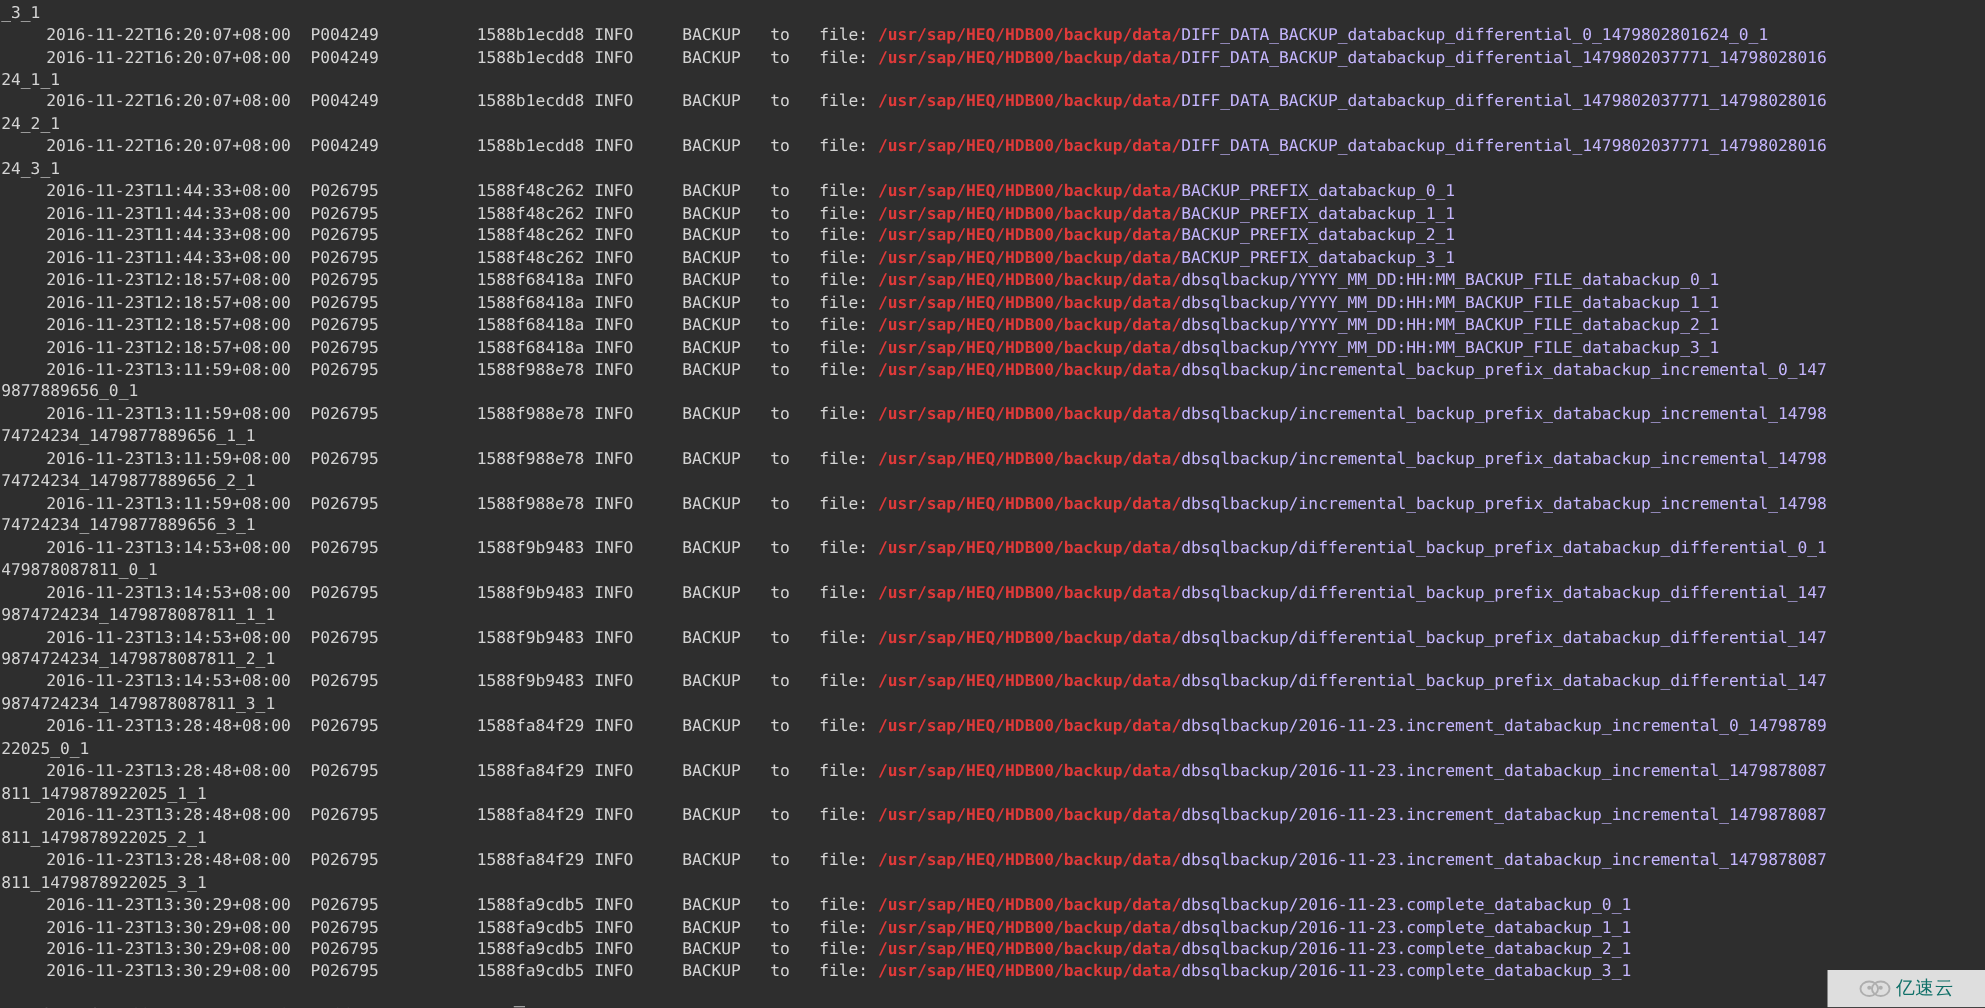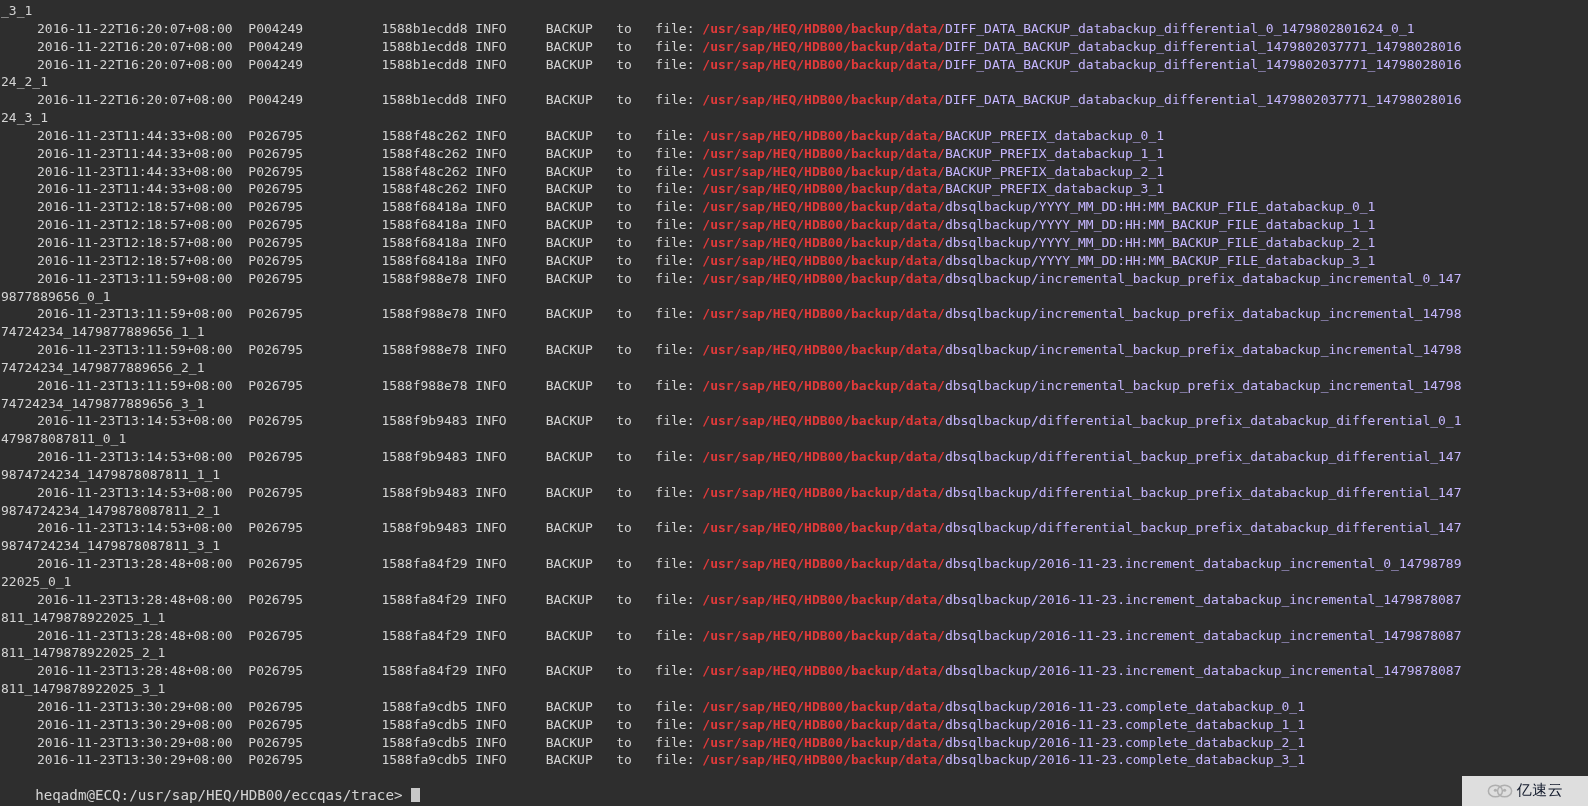--- a/index.html
+++ b/index.html
@@ -71,32 +71,33 @@
   }
   #watermark .wm-logo {
     display: inline-block;
     width: 26px;
     height: 18px;
     color: #b9b9b9;
   }
   #watermark .wm-text {
     font-family: "DejaVu Sans", "Liberation Sans", sans-serif;
     font-size: 15px;
-    color: #0f172a;
+    color: #0f766e;
     letter-spacing: 0.5px;
   }
 </style>
 </head>
 <body>
 
 <div id="terminal">
   <div id="log-output">
       <div class="tline"><span class="seg-cont">_3_1</span></div>
       <div class="tline"><span class="seg-ts">2016-11-22T16:20:07+08:00  </span><span class="seg-pid">P004249          </span><span class="seg-thread">1588b1ecdd8 </span><span class="seg-msg">INFO     </span><span class="seg-msg">BACKUP   </span><span class="seg-msg">to   file: </span><span class="seg-dir">/usr/sap/HEQ/HDB00/backup/data/</span><span class="seg-file">DIFF_DATA_BACKUP_databackup_differential_0_1479802801624_0_1</span></div>
       <div class="tline"><span class="seg-ts">2016-11-22T16:20:07+08:00  </span><span class="seg-pid">P004249          </span><span class="seg-thread">1588b1ecdd8 </span><span class="seg-msg">INFO     </span><span class="seg-msg">BACKUP   </span><span class="seg-msg">to   file: </span><span class="seg-dir">/usr/sap/HEQ/HDB00/backup/data/</span><span class="seg-file">DIFF_DATA_BACKUP_databackup_differential_1479802037771_14798028016</span></div>
+      <div class="tline"><span class="seg-cont">24_1_1</span></div>
       <div class="tline"><span class="seg-ts">2016-11-22T16:20:07+08:00  </span><span class="seg-pid">P004249          </span><span class="seg-thread">1588b1ecdd8 </span><span class="seg-msg">INFO     </span><span class="seg-msg">BACKUP   </span><span class="seg-msg">to   file: </span><span class="seg-dir">/usr/sap/HEQ/HDB00/backup/data/</span><span class="seg-file">DIFF_DATA_BACKUP_databackup_differential_1479802037771_14798028016</span></div>
       <div class="tline"><span class="seg-cont">24_2_1</span></div>
       <div class="tline"><span class="seg-ts">2016-11-22T16:20:07+08:00  </span><span class="seg-pid">P004249          </span><span class="seg-thread">1588b1ecdd8 </span><span class="seg-msg">INFO     </span><span class="seg-msg">BACKUP   </span><span class="seg-msg">to   file: </span><span class="seg-dir">/usr/sap/HEQ/HDB00/backup/data/</span><span class="seg-file">DIFF_DATA_BACKUP_databackup_differential_1479802037771_14798028016</span></div>
       <div class="tline"><span class="seg-cont">24_3_1</span></div>
       <div class="tline"><span class="seg-ts">2016-11-23T11:44:33+08:00  </span><span class="seg-pid">P026795          </span><span class="seg-thread">1588f48c262 </span><span class="seg-msg">INFO     </span><span class="seg-msg">BACKUP   </span><span class="seg-msg">to   file: </span><span class="seg-dir">/usr/sap/HEQ/HDB00/backup/data/</span><span class="seg-file">BACKUP_PREFIX_databackup_0_1</span></div>
       <div class="tline"><span class="seg-ts">2016-11-23T11:44:33+08:00  </span><span class="seg-pid">P026795          </span><span class="seg-thread">1588f48c262 </span><span class="seg-msg">INFO     </span><span class="seg-msg">BACKUP   </span><span class="seg-msg">to   file: </span><span class="seg-dir">/usr/sap/HEQ/HDB00/backup/data/</span><span class="seg-file">BACKUP_PREFIX_databackup_1_1</span></div>
       <div class="tline"><span class="seg-ts">2016-11-23T11:44:33+08:00  </span><span class="seg-pid">P026795          </span><span class="seg-thread">1588f48c262 </span><span class="seg-msg">INFO     </span><span class="seg-msg">BACKUP   </span><span class="seg-msg">to   file: </span><span class="seg-dir">/usr/sap/HEQ/HDB00/backup/data/</span><span class="seg-file">BACKUP_PREFIX_databackup_2_1</span></div>
       <div class="tline"><span class="seg-ts">2016-11-23T11:44:33+08:00  </span><span class="seg-pid">P026795          </span><span class="seg-thread">1588f48c262 </span><span class="seg-msg">INFO     </span><span class="seg-msg">BACKUP   </span><span class="seg-msg">to   file: </span><span class="seg-dir">/usr/sap/HEQ/HDB00/backup/data/</span><span class="seg-file">BACKUP_PREFIX_databackup_3_1</span></div>
       <div class="tline"><span class="seg-ts">2016-11-23T12:18:57+08:00  </span><span class="seg-pid">P026795          </span><span class="seg-thread">1588f68418a </span><span class="seg-msg">INFO     </span><span class="seg-msg">BACKUP   </span><span class="seg-msg">to   file: </span><span class="seg-dir">/usr/sap/HEQ/HDB00/backup/data/</span><span class="seg-file">dbsqlbackup/YYYY_MM_DD:HH:MM_BACKUP_FILE_databackup_0_1</span></div>
       <div class="tline"><span class="seg-ts">2016-11-23T12:18:57+08:00  </span><span class="seg-pid">P026795          </span><span class="seg-thread">1588f68418a </span><span class="seg-msg">INFO     </span><span class="seg-msg">BACKUP   </span><span class="seg-msg">to   file: </span><span class="seg-dir">/usr/sap/HEQ/HDB00/backup/data/</span><span class="seg-file">dbsqlbackup/YYYY_MM_DD:HH:MM_BACKUP_FILE_databackup_1_1</span></div>

